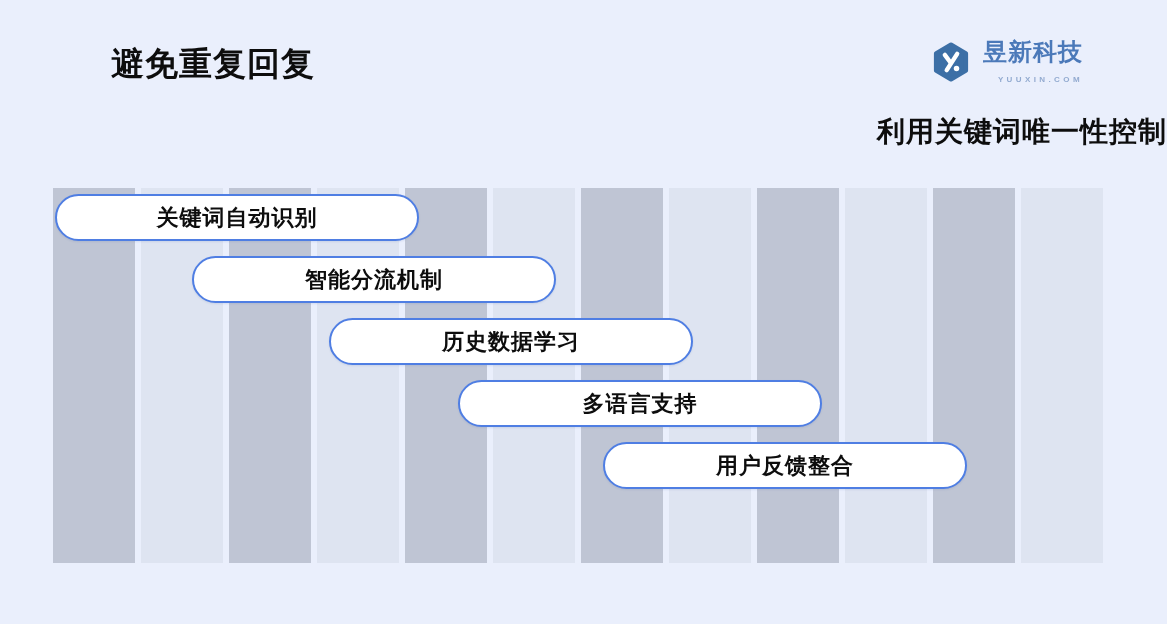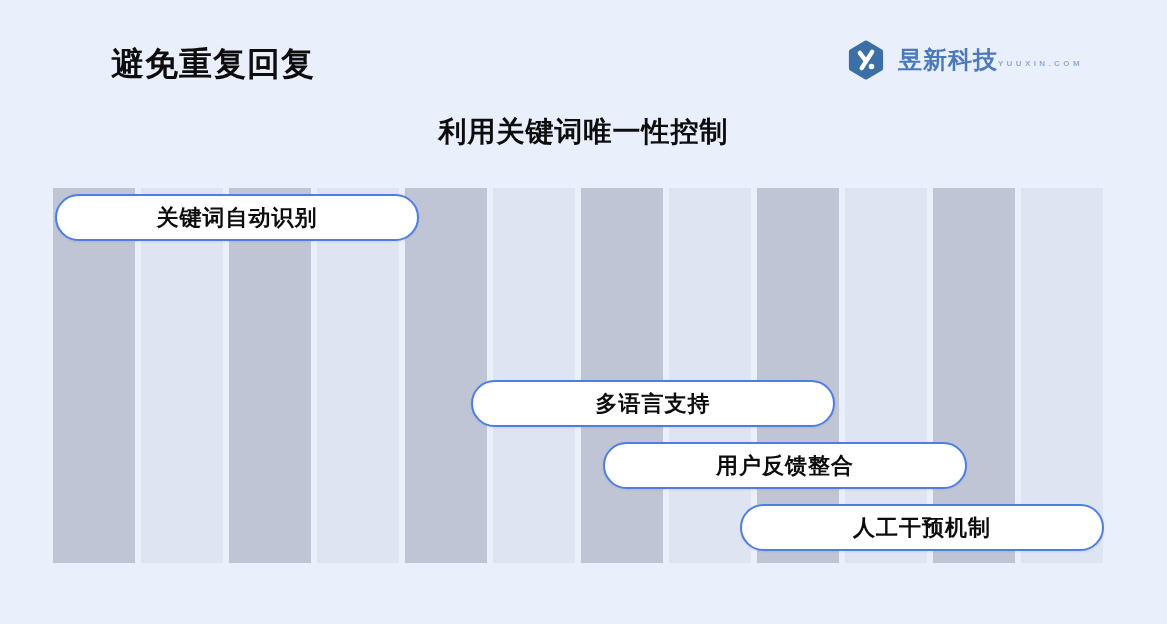--- a/index.html
+++ b/index.html
@@ -36,43 +36,43 @@
     position: absolute;
     top: 40px;
     right: 84px;
     display: flex;
     align-items: center;
     gap: 13px;
   }
   .brand-icon svg { display: block; }
   .brand-text {
     display: flex;
-    flex-direction: row;
-    align-items: flex-start;
+    flex-direction: column;
+    align-items: flex-end;
     line-height: 1;
   }
   .brand-name {
     font-size: 24px;
     font-weight: 700;
     color: var(--logo-text-blue);
     letter-spacing: 1px;
   }
   .brand-domain {
     margin-top: 12px;
     font-size: 8px;
     font-weight: 700;
     letter-spacing: 3.4px;
     color: var(--logo-domain-blue);
   }
   .slide-subtitle {
     position: absolute;
     top: 113px;
     left: 0;
     width: 100%;
-    text-align: center;
+    text-align: right;
     font-size: 28px;
     font-weight: 700;
     letter-spacing: 1px;
     color: var(--text);
   }
   .board {
     position: absolute;
     left: 53px;
     top: 188px;
     width: 1050px;
@@ -143,23 +143,26 @@
       <div class="stripe"></div>
       <div class="stripe"></div>
       <div class="stripe"></div>
       <div class="stripe"></div>
       <div class="stripe"></div>
     </div>
   <div class="pills" id="pills">
       <div class="pill" style="left: 2px; top: 6px;">
         <span>关键词自动识别</span>
       </div>
-      <div class="pill" style="left: 418px; top: 192px;">
+      <div class="pill" style="left: 139px; top: 68px;">
+        <span>智能分流机制</span>
+      </div>
+      <div class="pill" style="left: 276px; top: 130px;">
+        <span>历史数据学习</span>
+      </div>
+      <div class="pill" style="left: 405px; top: 192px;">
         <span>多语言支持</span>
       </div>
       <div class="pill" style="left: 550px; top: 254px;">
         <span>用户反馈整合</span>
       </div>
-      <div class="pill" style="left: 687px; top: 316px;">
-        <span>人工干预机制</span>
-      </div>
     </div>
 </div>
 
 </body></html>

